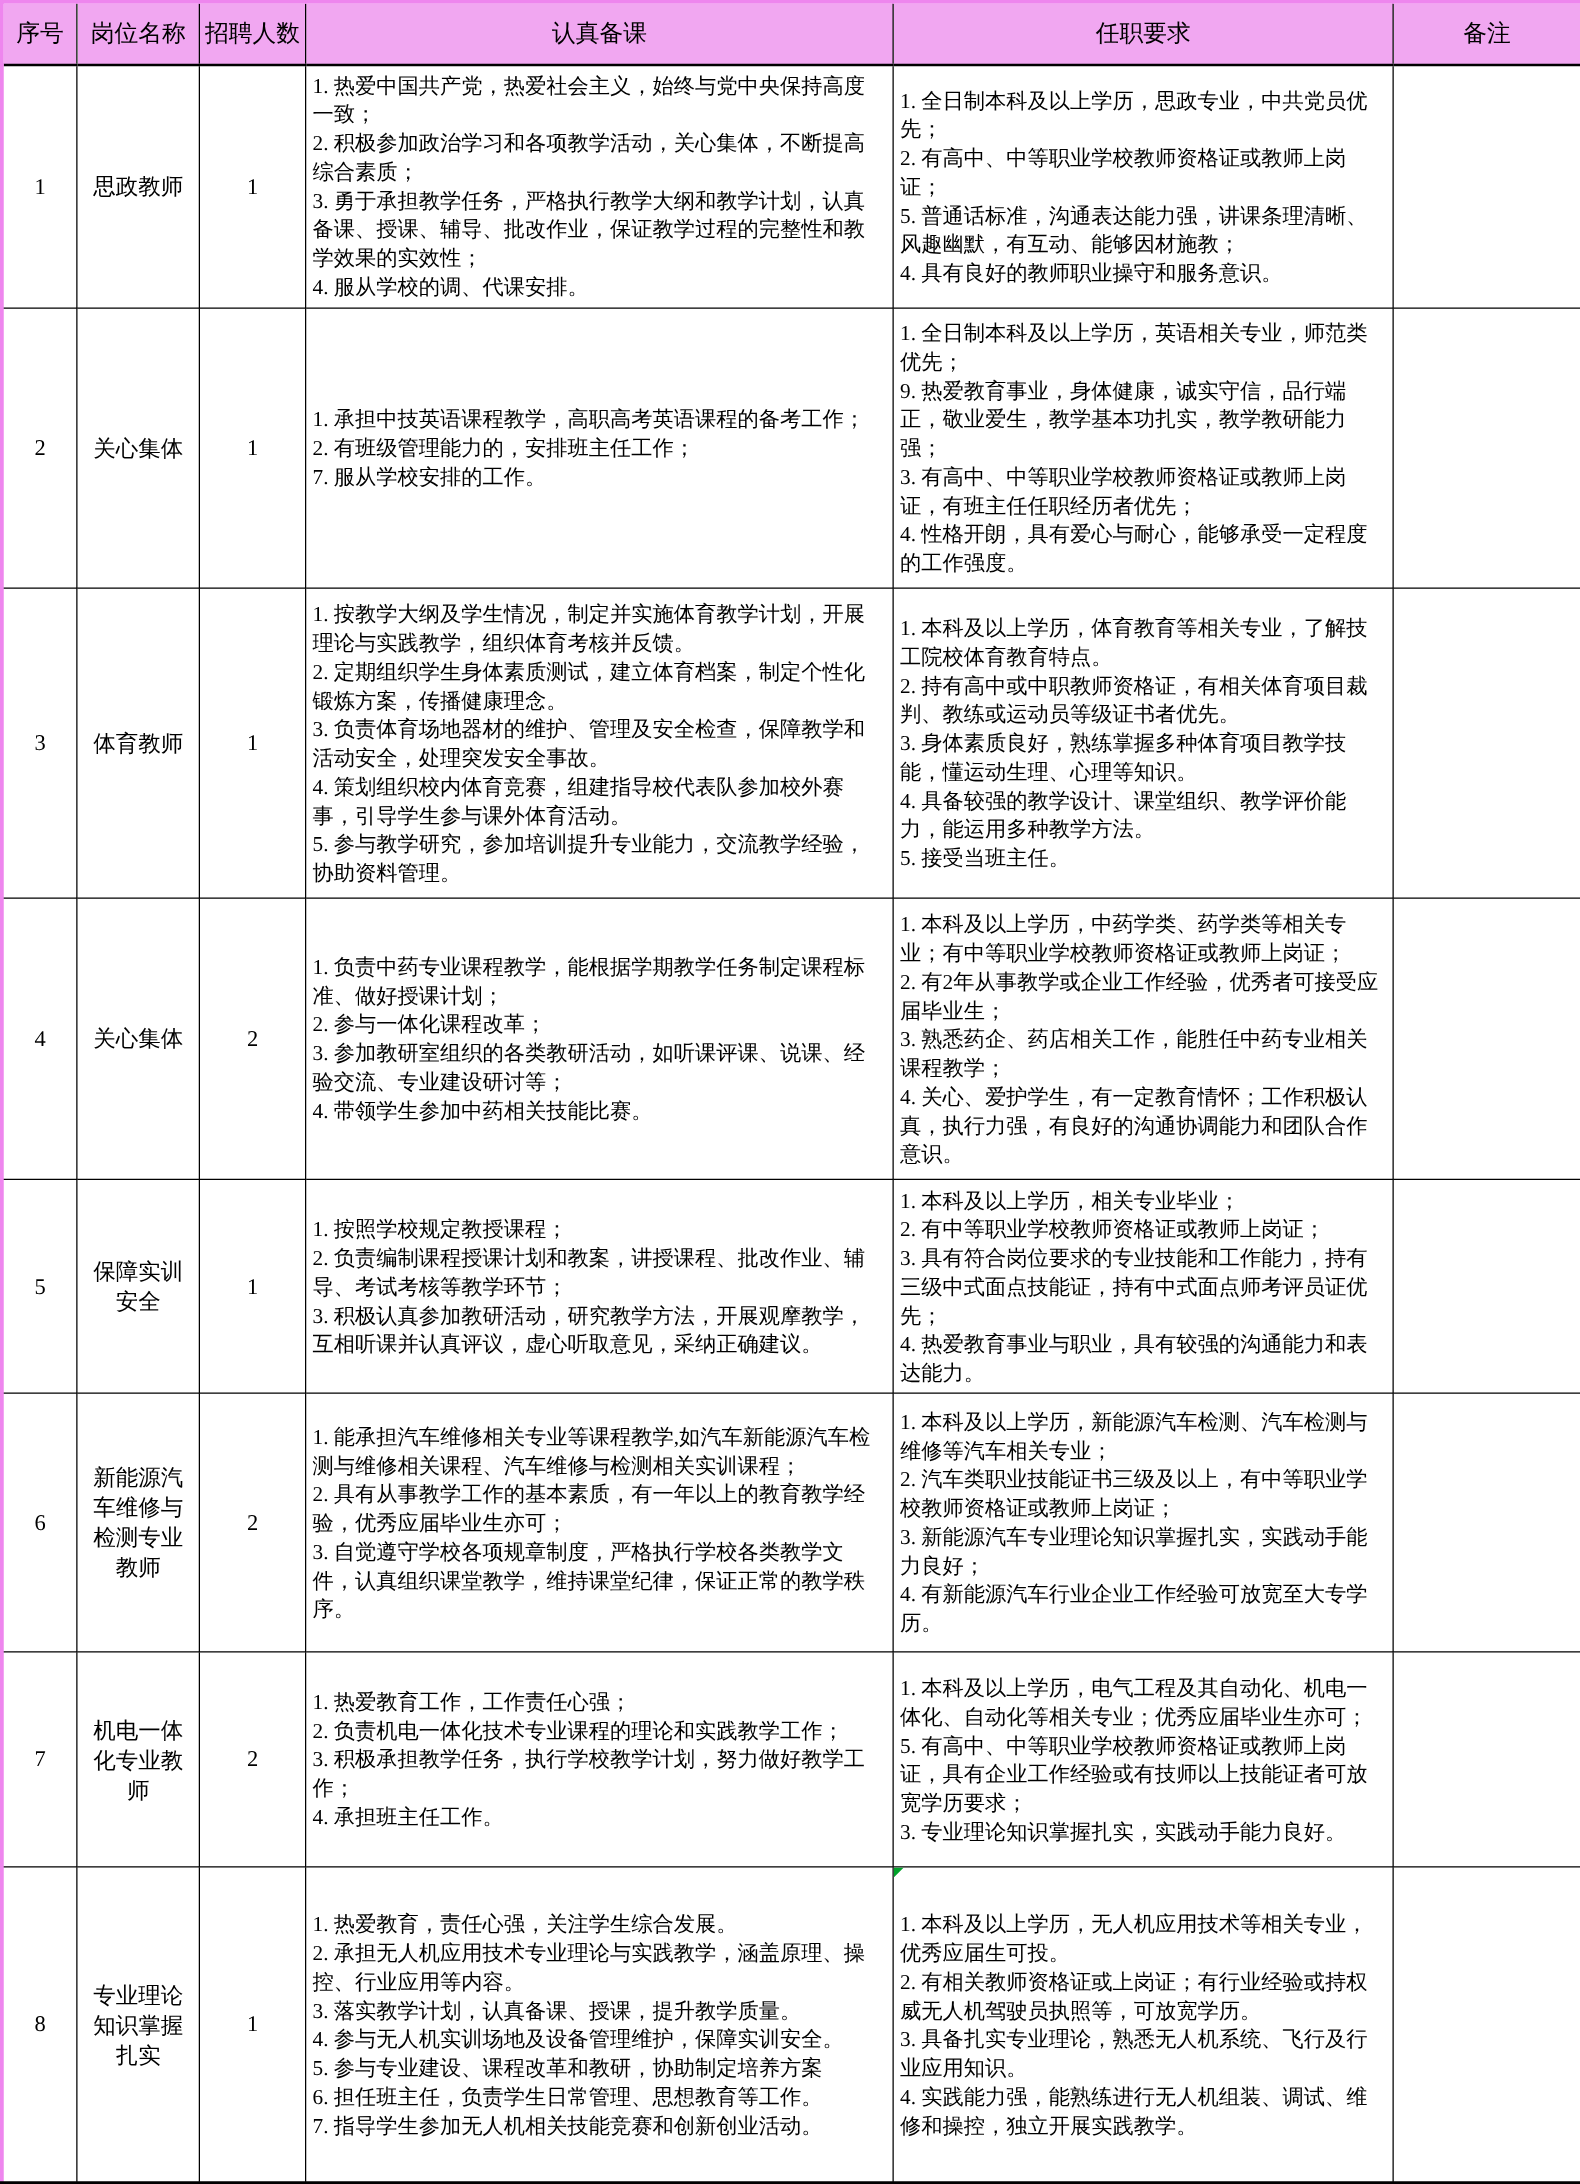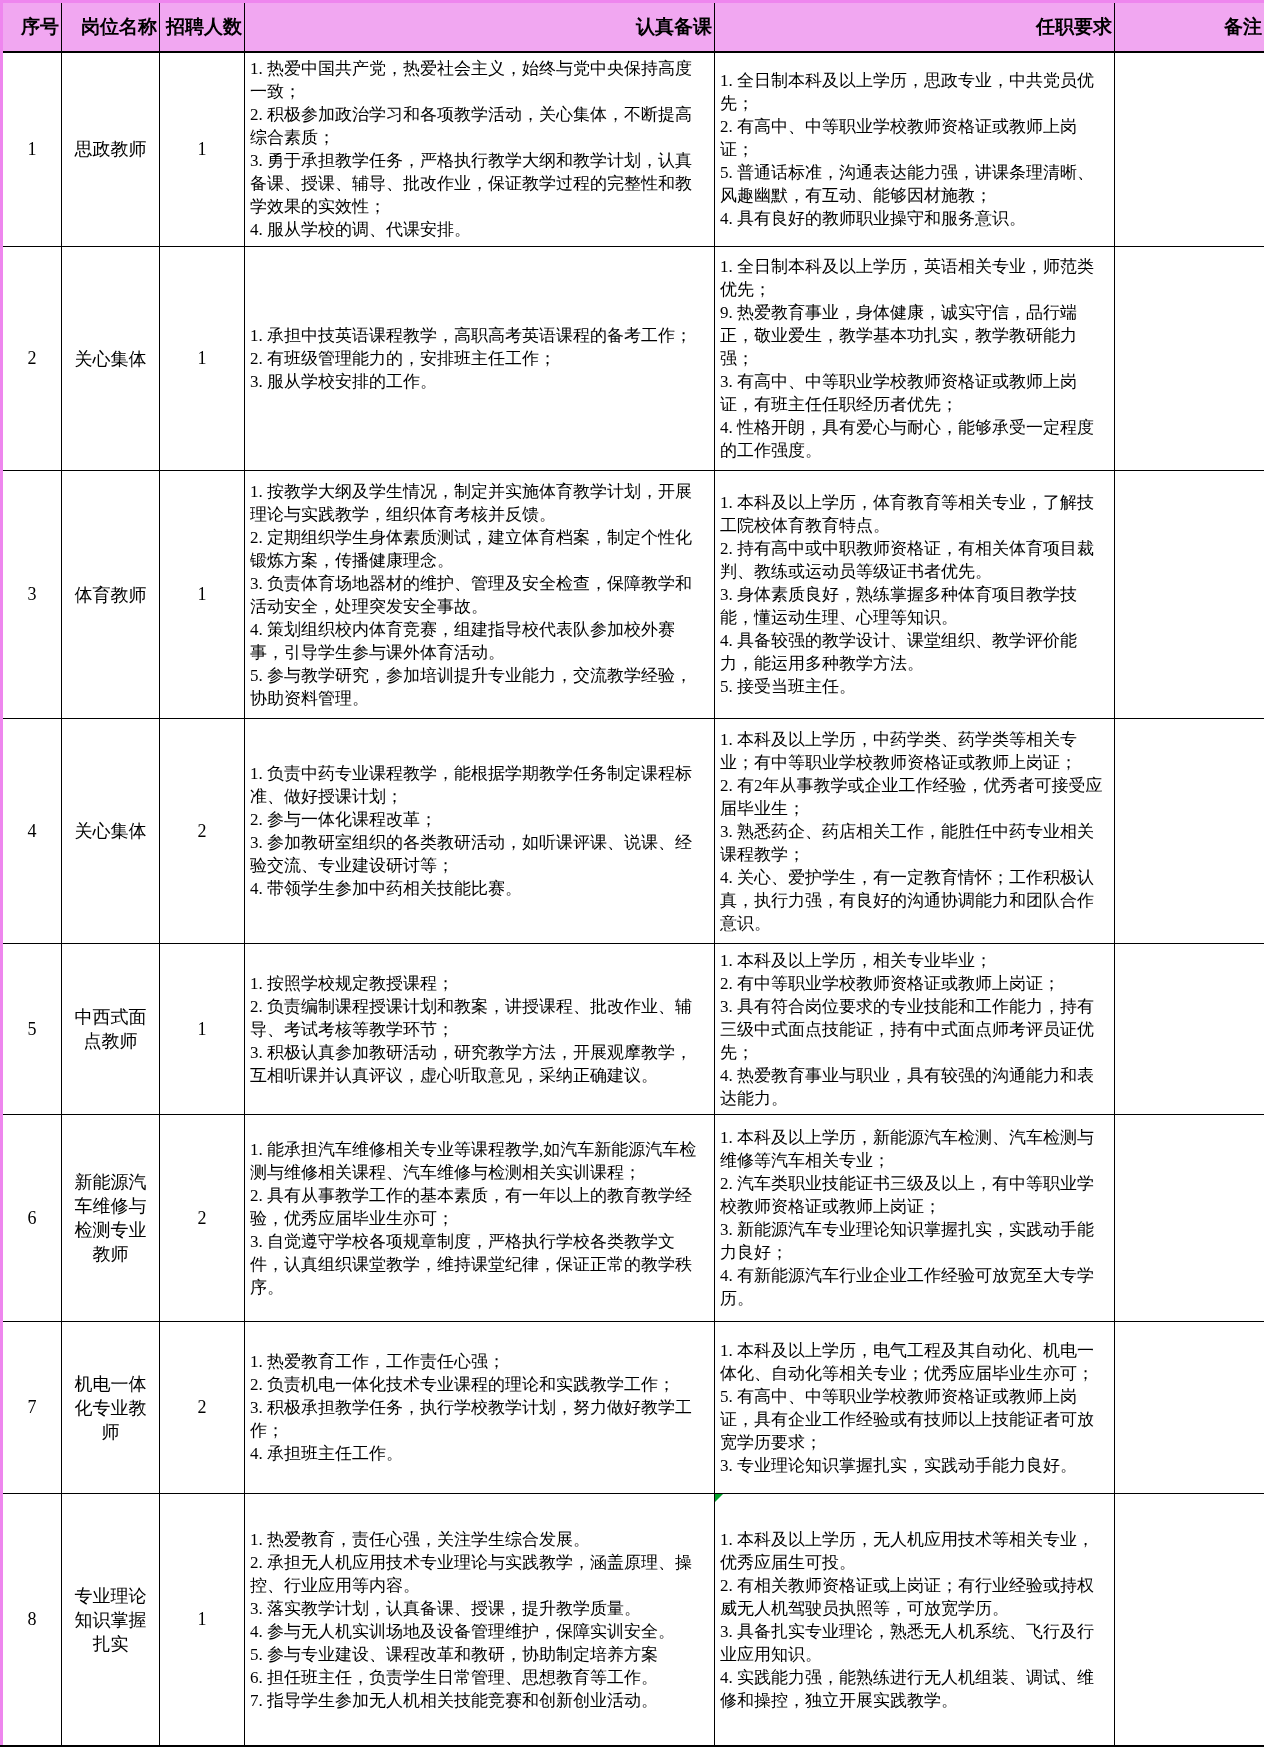--- a/index.html
+++ b/index.html
@@ -15,23 +15,23 @@
     border: 3px solid #ee86ee;
     border-bottom: 3px solid #000000;
   }
   table.grid th, table.grid td {
     border: 1px solid #000000;
     box-sizing: border-box;
     overflow: hidden;
   }
   table.grid th {
     background: #f1a7f1;
-    font-weight: bold;
+    font-weight: normal;
     font-size: 19px;
-    text-align: right;
+    text-align: center;
     vertical-align: middle;
     height: 50px;
     border-bottom: 2px solid #000000;
     padding: 0 2px;
   }
   td.c-center {
     text-align: center;
     vertical-align: middle;
     font-size: 18px;
     padding: 0 10px;
@@ -91,21 +91,21 @@
 5. 普通话标准，沟通表达能力强，讲课条理清晰、风趣幽默，有互动、能够因材施教；
 4. 具有良好的教师职业操守和服务意识。</td>
         <td class="c-center"></td>
       </tr>
       <tr style="height:224px">
         <td class="c-center">2</td>
         <td class="c-center">关心集体</td>
         <td class="c-center">1</td>
         <td class="c-text">1. 承担中技英语课程教学，高职高考英语课程的备考工作；
 2. 有班级管理能力的，安排班主任工作；
-3. 服从学校安排的工作。</td>
+7. 服从学校安排的工作。</td>
         <td class="c-text">1. 全日制本科及以上学历，英语相关专业，师范类优先；
 9. 热爱教育事业，身体健康，诚实守信，品行端正，敬业爱生，教学基本功扎实，教学教研能力强；
 3. 有高中、中等职业学校教师资格证或教师上岗证，有班主任任职经历者优先；
 4. 性格开朗，具有爱心与耐心，能够承受一定程度的工作强度。</td>
         <td class="c-center"></td>
       </tr>
       <tr style="height:248px">
         <td class="c-center">3</td>
         <td class="c-center">体育教师</td>
         <td class="c-center">1</td>
@@ -130,21 +130,21 @@
 3. 参加教研室组织的各类教研活动，如听课评课、说课、经验交流、专业建设研讨等；
 4. 带领学生参加中药相关技能比赛。</td>
         <td class="c-text">1. 本科及以上学历，中药学类、药学类等相关专业；有中等职业学校教师资格证或教师上岗证；
 2. 有2年从事教学或企业工作经验，优秀者可接受应届毕业生；
 3. 熟悉药企、药店相关工作，能胜任中药专业相关课程教学；
 4. 关心、爱护学生，有一定教育情怀；工作积极认真，执行力强，有良好的沟通协调能力和团队合作意识。</td>
         <td class="c-center"></td>
       </tr>
       <tr style="height:171px">
         <td class="c-center">5</td>
-        <td class="c-center">中西式面点教师</td>
+        <td class="c-center">保障实训安全</td>
         <td class="c-center">1</td>
         <td class="c-text">1. 按照学校规定教授课程；
 2. 负责编制课程授课计划和教案，讲授课程、批改作业、辅导、考试考核等教学环节；
 3. 积极认真参加教研活动，研究教学方法，开展观摩教学，互相听课并认真评议，虚心听取意见，采纳正确建议。</td>
         <td class="c-text">1. 本科及以上学历，相关专业毕业；
 2. 有中等职业学校教师资格证或教师上岗证；
 3. 具有符合岗位要求的专业技能和工作能力，持有三级中式面点技能证，持有中式面点师考评员证优先；
 4. 热爱教育事业与职业，具有较强的沟通能力和表达能力。</td>
         <td class="c-center"></td>
       </tr>

